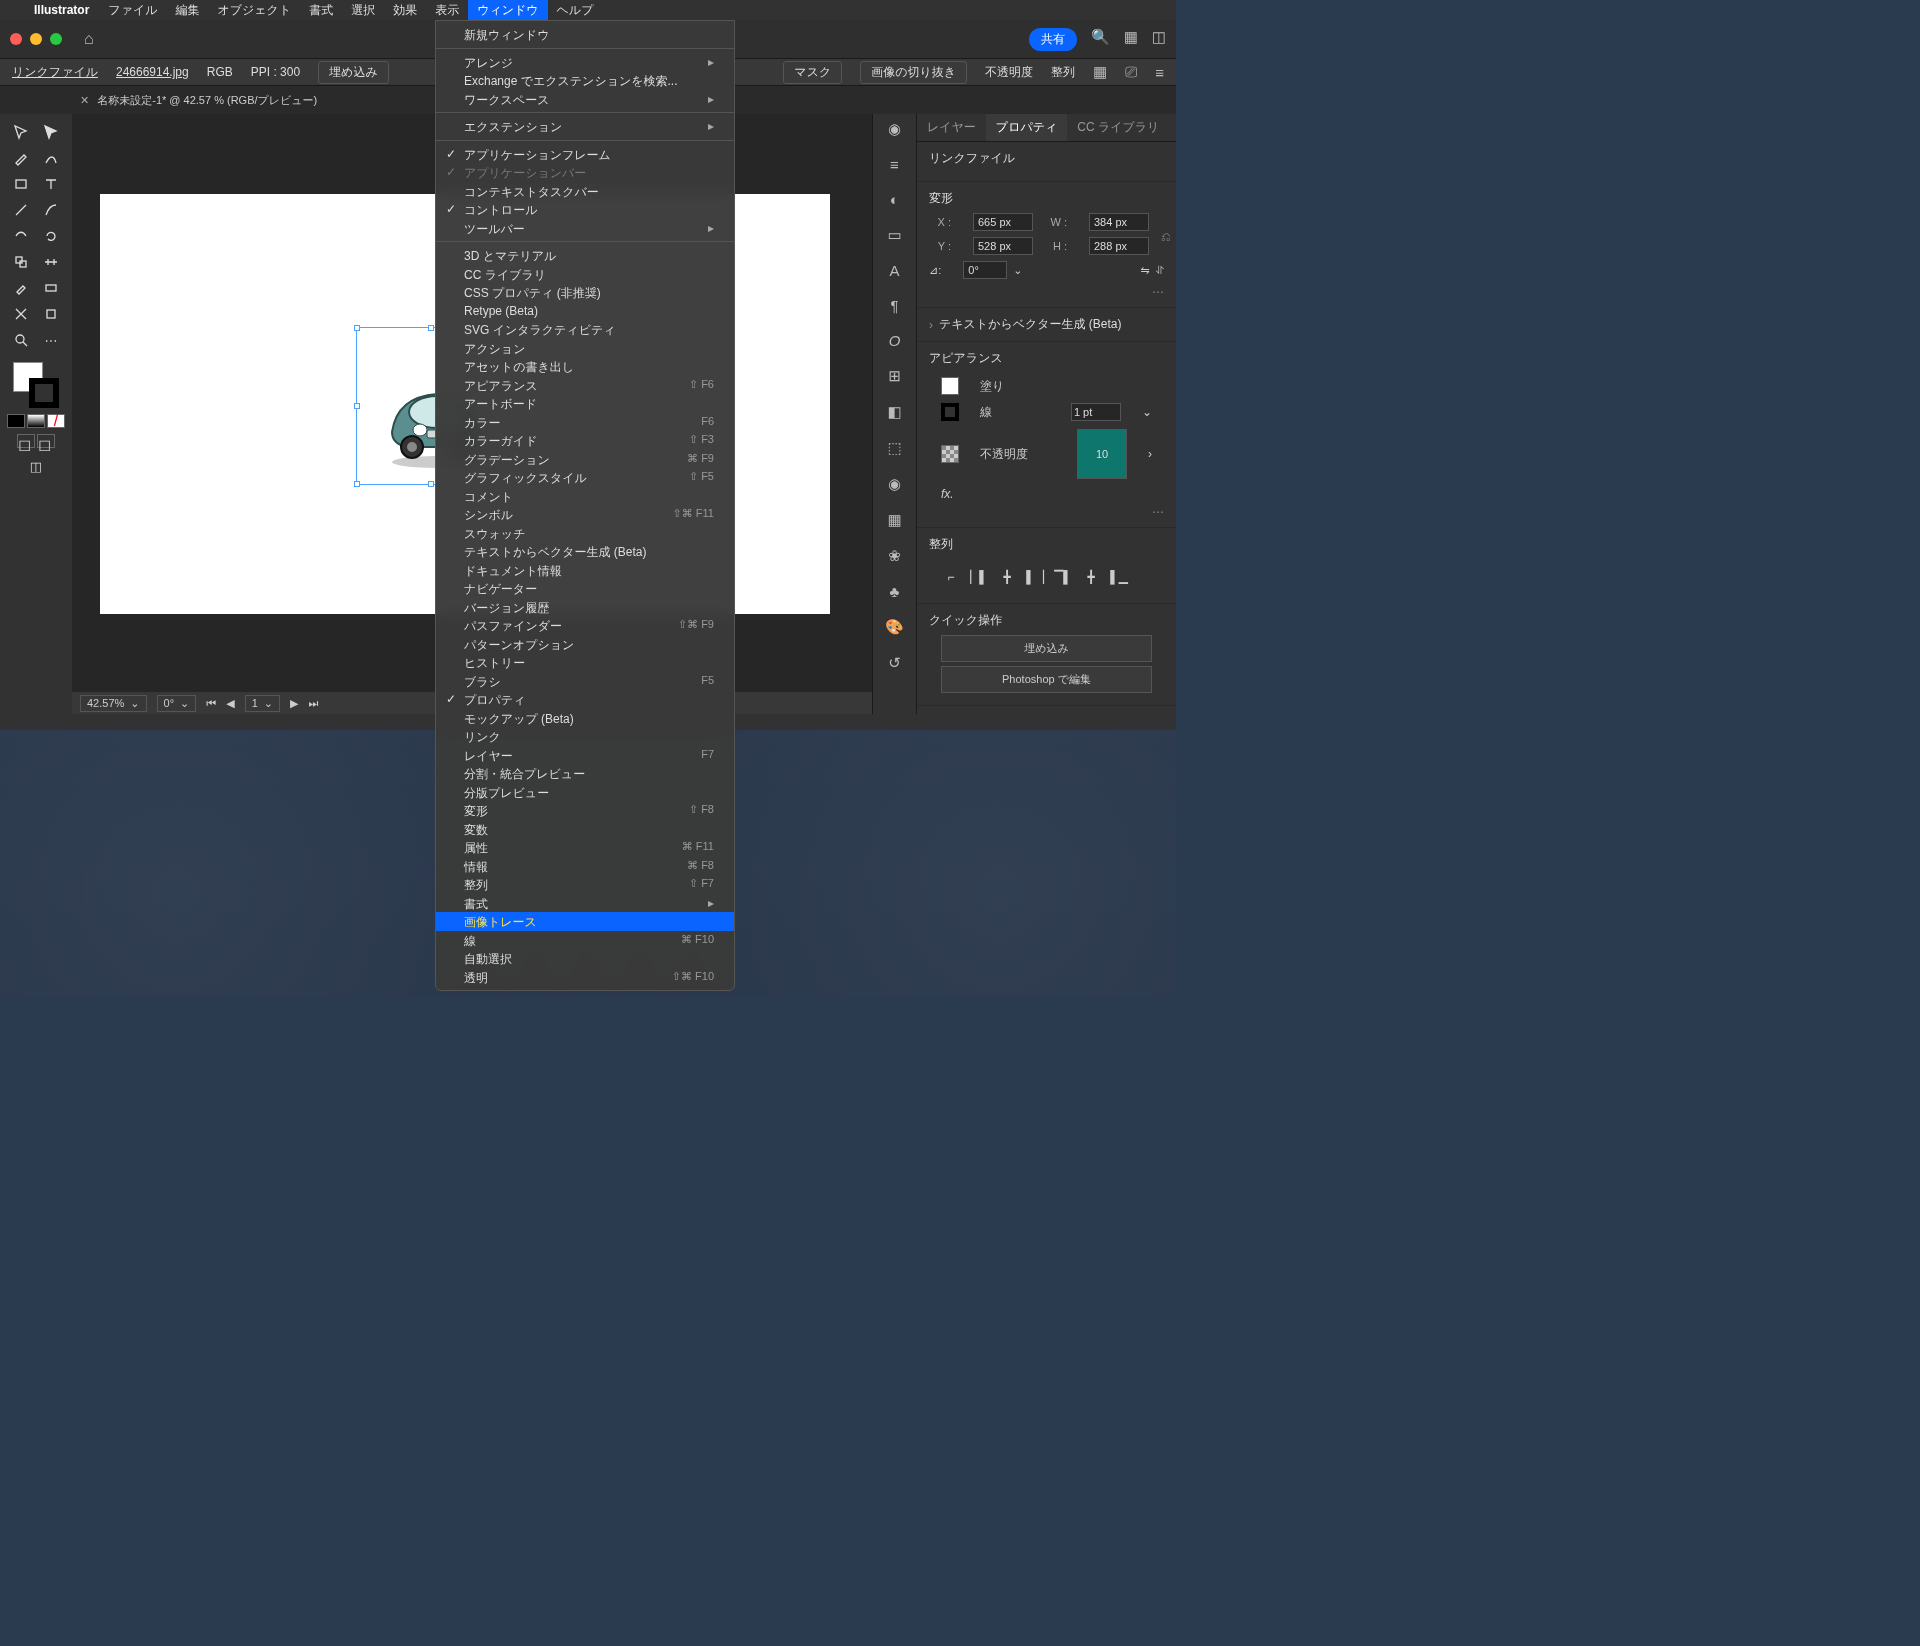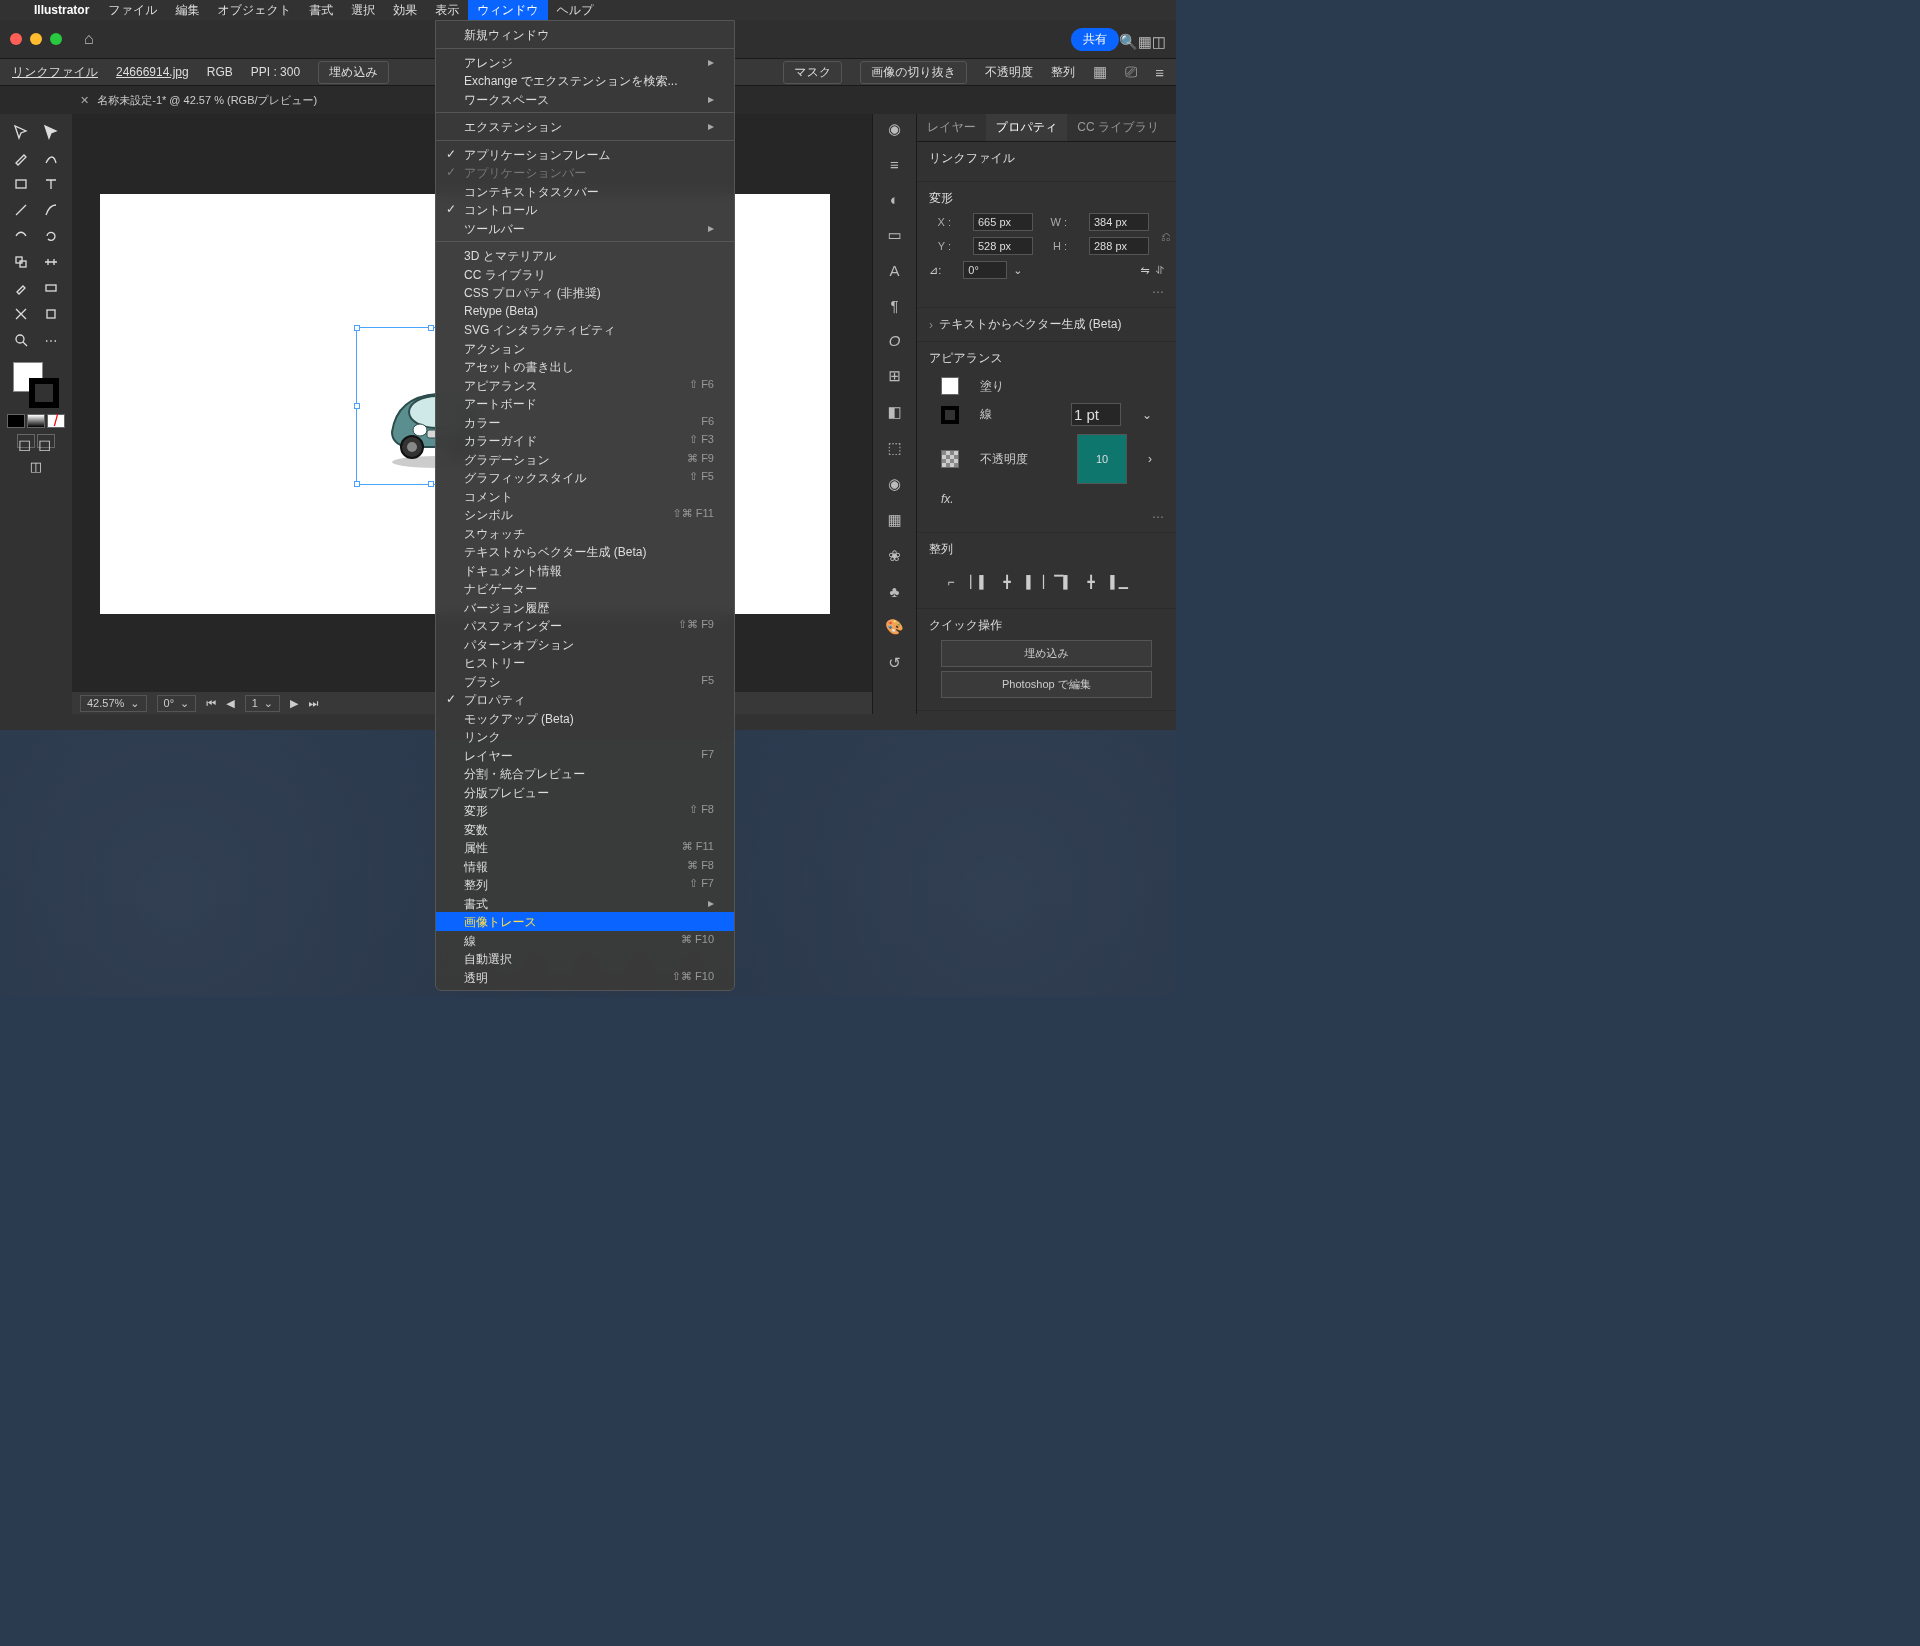--- a/index.html
+++ b/index.html
@@ -12,21 +12,21 @@
 .menubar .apple { padding:0 12px; }
 .menubar .mitem { padding:0 9px; height:100%; display:flex; align-items:center; }
 .menubar .mitem.active { background:#0a64ff; color:#fff; }
 .menubar .appname { font-weight:600; color:#fff; padding:0 10px; }
 .appwin { position:relative; width:100%; height:710px; background:#323232; color:#ccc; }
 .titlebar { height:38px; background:#2f2f2f; display:flex; align-items:center; padding:0 10px; }
 .traffic { display:flex; gap:8px; }
 .dot { width:12px; height:12px; border-radius:50%; }
 .dot.r{background:#ff5f57;} .dot.y{background:#febc2e;} .dot.g{background:#28c840;}
 .home-icon { margin-left:22px; color:#bbb; font-size:16px; }
-.tb-right { margin-left:auto; display:flex; align-items:flex-end; }
+.tb-right { margin-left:auto; display:flex; align-items:flex-start; gap:14px; }
 .share-btn { background:#0a64ff; color:#fff; border-radius:14px; padding:3px 12px; font-size:12px; }
 .tb-ic { color:#bbb; font-size:15px; }
 .controlbar { height:28px; background:#383838; display:flex; align-items:center; font-size:12px; color:#ddd; padding:0 12px; gap:18px; border-top:1px solid #1a1a1a; border-bottom:1px solid #1a1a1a; }
 .controlbar .seg { white-space:nowrap; }
 .controlbar .btn { border:1px solid #555; padding:2px 10px; border-radius:3px; background:#3a3a3a; }
 .controlbar .spacer{flex:1;}
 .tabbar { height:28px; background:#2a2a2a; display:flex; align-items:center; font-size:11px; color:#ccc; padding-left:80px; }
 .tabbar .close { margin-right:8px; color:#aaa; }
 .workarea { position:relative; height:600px; display:flex; background:#262626; }
 .toolcol { width:72px; background:#323232; display:flex; flex-direction:column; align-items:center; padding-top:6px; }
@@ -349,21 +349,21 @@
       <div class="psection">
         <div class="psection-title">アピアランス</div>
         <div class="appear-row">
           <div class="appear-sw" style="background:#fff"></div>
           <span>塗り</span>
         </div>
         <div class="appear-row">
           <div class="appear-sw" style="border:4px solid #000;background:#323232"></div>
           <span>線</span>
           <span style="flex:1"></span>
-          <input style="width: 50px; background: rgb(38, 38, 38); border: 1px solid rgb(85, 85, 85); color: rgb(221, 221, 221); padding: 2px; font-size: 15px;" value="1 pt">
+          <input style="width: 50px; background: rgb(38, 38, 38); border: 1px solid rgb(85, 85, 85); color: rgb(221, 221, 221); padding: 2px; font-size: 11px;" value="1 pt">
           <span>⌄</span>
         </div>
         <div class="appear-row">
           <div class="appear-sw" style="background:repeating-conic-gradient(#888 0 25%,#ccc 0 50%) 0/8px 8px"></div>
           <span>不透明度</span>
           <span style="flex:1"></span>
           <input style="width: 50px; background: #0f766e; border: 1px solid rgb(85, 85, 85); color: rgb(221, 221, 221); padding: 18px; font-size: 11px;" value="100%">
           <span>›</span>
         </div>
         <div class="appear-row">

